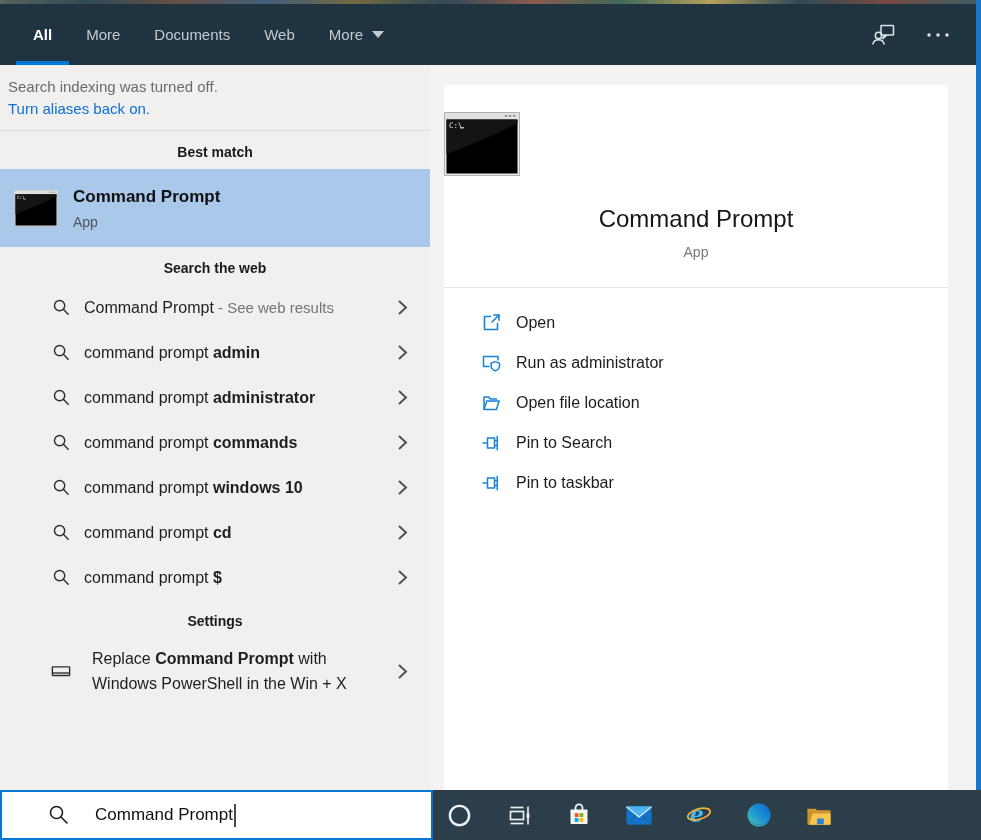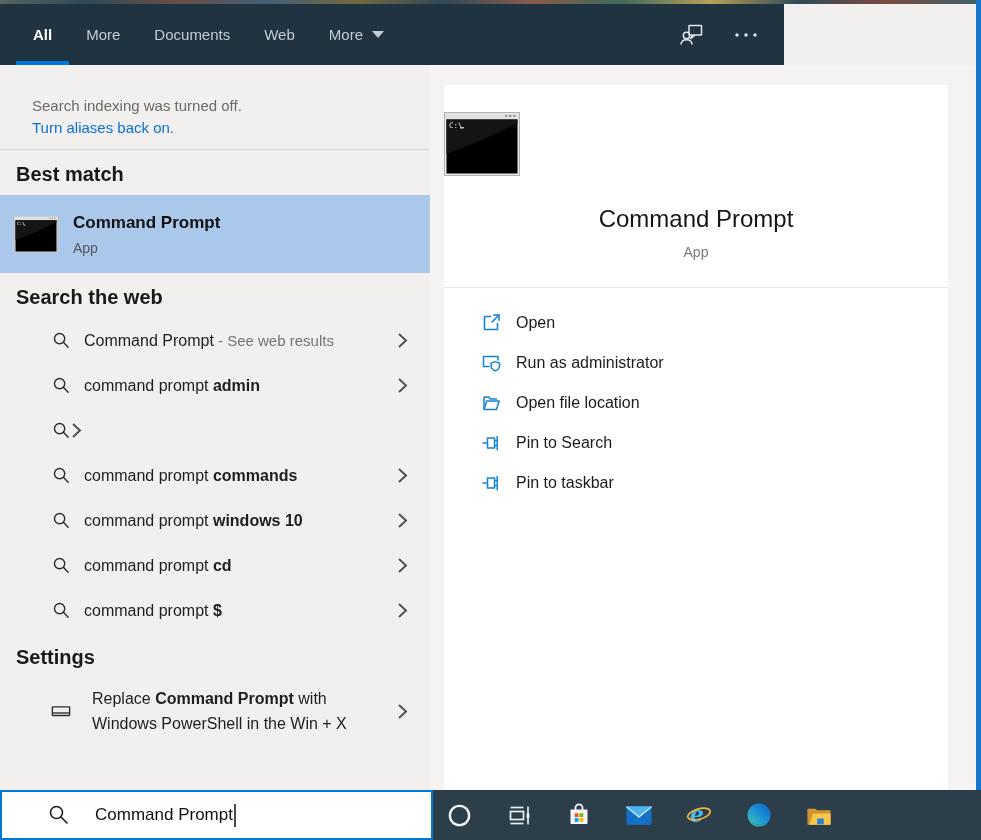--- a/index.html
+++ b/index.html
@@ -14,21 +14,21 @@
   .desktop-top {
     position:absolute; left:0; top:0; width:976px; height:4px;
     background:linear-gradient(90deg,#55655f,#2f4a56,#6b4f45,#41607a,#74683f,#2f4a56,#8a5a4a,#3f6a5a,#b8a05a,#2f4a56,#7a4a42,#3f5e66);
   }
   .desktop-right {
     position:absolute; right:0; top:0; width:5px; height:790px;
     background:var(--desktop-edge,#1777cf);
   }
   
   .topbar {
-    position:absolute; left:0; top:4px; width:784px; height:61px;
+    position:absolute; left:0; top:4px; width:976px; height:61px;
     background:var(--topbar,#1f3440);
     display:flex; align-items:stretch; padding:0 26px 0 16px;
   }
   .tabs { display:flex; height:100%; }
   .tab {
     position:relative; display:flex; align-items:center; padding:0 17px;
     color:#c3ccd2; font-size:15px; cursor:default;
   }
   .tab.active { color:#ffffff; font-weight:bold; }
   .tab.active::after {
@@ -40,24 +40,24 @@
     border-left:6px solid transparent; border-right:6px solid transparent;
     border-top:7px solid #c3ccd2;
   }
   .topbar-spacer { flex:1; }
   .topbar-btn { display:flex; align-items:center; margin-left:30px; cursor:default; }
   
   .left-panel {
     position:absolute; left:0; top:65px; width:430px; height:725px;
     background:#f1f0ef;
   }
-  .notice { padding:13px 32px 13px; border-bottom:1px solid #dbd9d7;margin-top:19px; }
+  .notice { padding:13px 8px 13px; border-bottom:1px solid #dbd9d7; }
   .notice-line1 { color:#6d6b69; font-size:15px; }
   .notice-link { color:var(--link,#0b6fd4); font-size:15px; margin-top:5px; cursor:pointer; width:max-content; }
-  .section-header { font-size:20px; font-weight:bold; color:#191919; padding:13px 16px 9px; }
+  .section-header { font-size:14px; font-weight:bold; color:#191919; padding:13px 16px 9px;text-align:center; }
   .best-match-item {
     height:78px; background:var(--highlight,#a9c8ea);
     display:flex; align-items:center; padding:0 14px; cursor:default;
   }
   .bm-text { margin-left:15px; }
   .bm-title { font-size:17px; font-weight:bold; color:#101010; }
   .bm-sub { font-size:14px; color:#53565c; margin-top:7px; }
   .row {
     height:45px; display:flex; align-items:center;
     padding:0 22px 0 17px; cursor:default;margin-left:34px;
@@ -207,20 +207,21 @@
           </svg>
         </span>
       </div>
       <div class="row">
         <span class="row-icon">
           <svg width="19" height="19" viewBox="0 0 20 20" fill="none" stroke="#2c2c2c" stroke-width="1.5" stroke-linecap="round">
             <circle cx="8" cy="8" r="5.4"></circle>
             <path d="M12.2 12.2 L17 17"></path>
           </svg>
         </span>
+        <span class="row-text"><span>command prompt </span><span class="b">administrator</span></span>
         <span class="row-chev">
           <svg width="11" height="17" viewBox="0 0 11 17" fill="none" stroke="#4f4f4f" stroke-width="1.9">
             <path d="M2 2 L9 8.5 L2 15"></path>
           </svg>
         </span>
       </div>
       <div class="row">
         <span class="row-icon">
           <svg width="19" height="19" viewBox="0 0 20 20" fill="none" stroke="#2c2c2c" stroke-width="1.5" stroke-linecap="round">
             <circle cx="8" cy="8" r="5.4"></circle>

